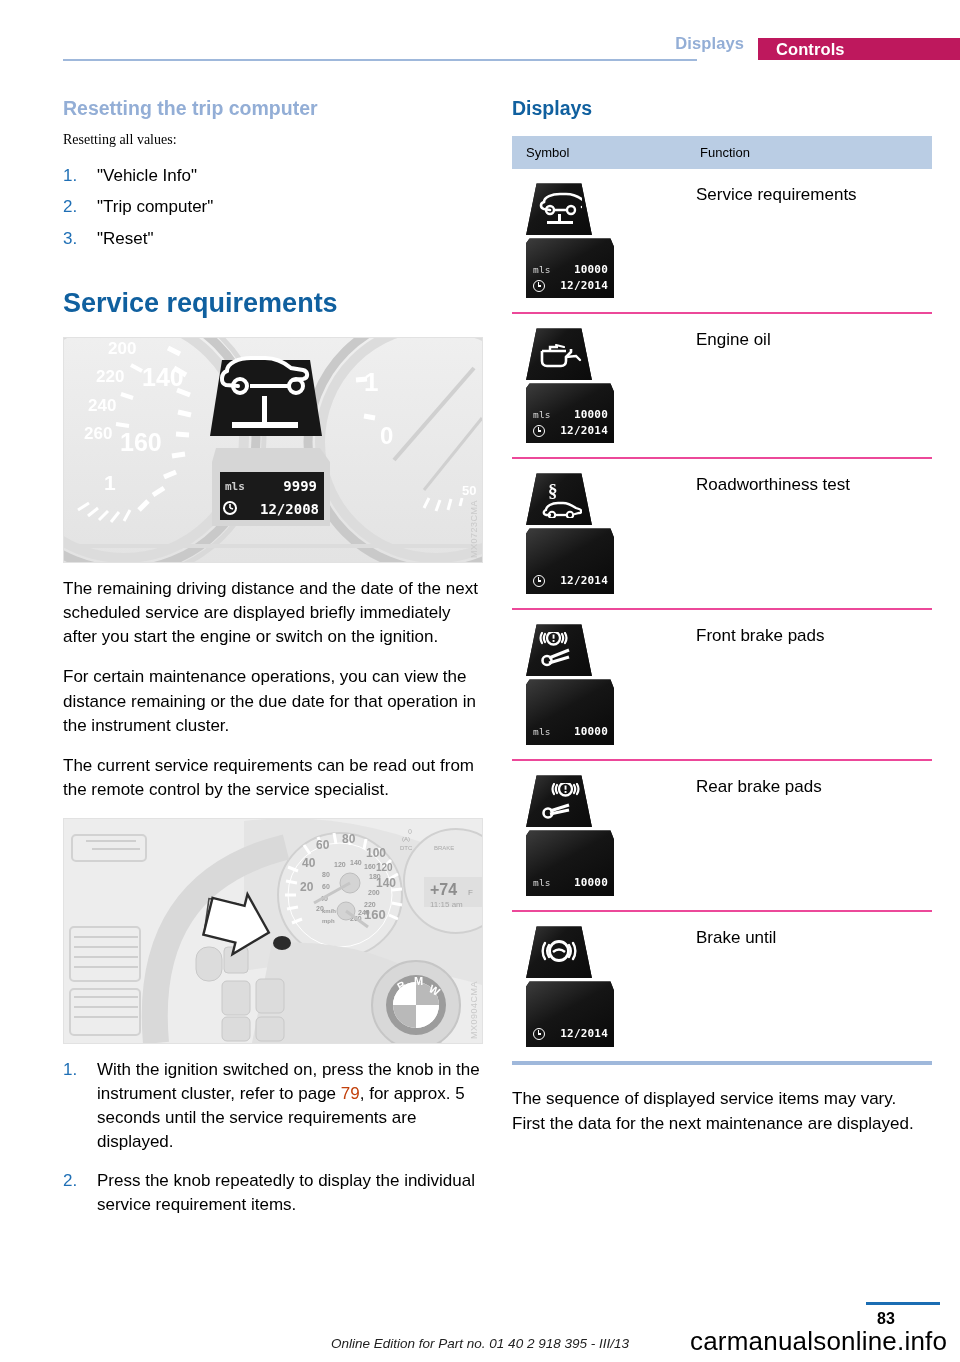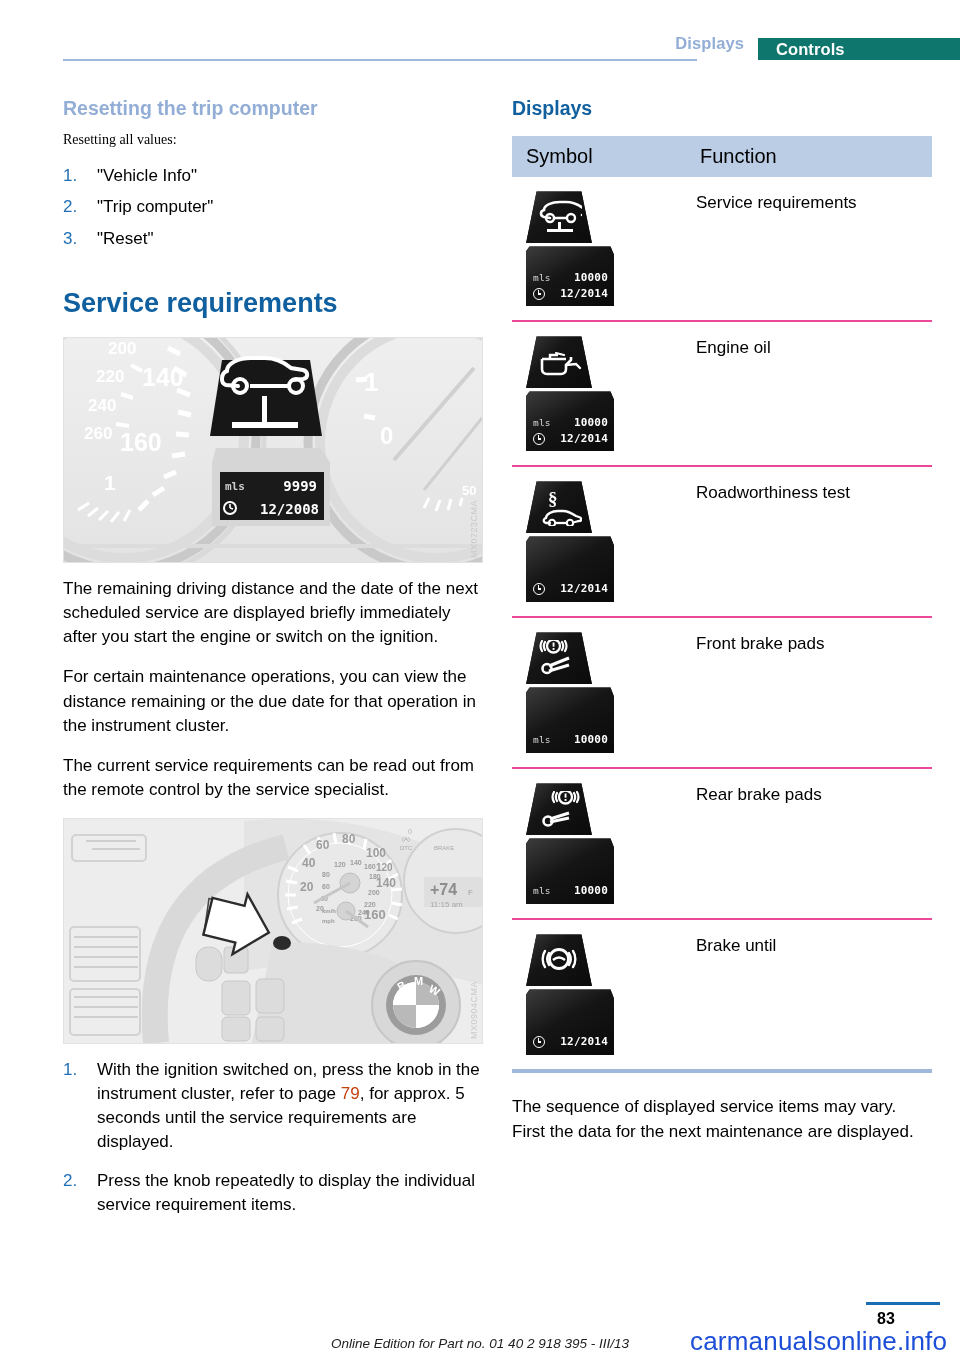--- a/index.html
+++ b/index.html
@@ -17,21 +17,21 @@
   }
   .header .tabs{
     position:absolute;right:0;top:26px;height:34px;display:flex;align-items:stretch;
   }
   .tab{
     display:flex;align-items:center;justify-content:center;
     font-size:16.5px;font-weight:bold;letter-spacing:.1px;
     padding:0 14px;
   }
   .tab.inactive{color:#93AED6;background:#fff;}
-  .tab.active{color:#ffffff;background:#0f766e;min-width:170px;justify-content:flex-start;padding-left:18px;margin-top:12px;}
+  .tab.active{color:#ffffff;background:#be185d;min-width:170px;justify-content:flex-start;padding-left:18px;margin-top:12px;}
   .header .rule{
     position:absolute;left:63px;top:59px;width:634px;height:2px;background:#9FB8DB;
   }
 
   
   .page{position:absolute;left:0;top:0;width:792px;height:1362px;}
   .col-left{position:absolute;left:63px;top:96px;width:420px;}
   .col-right{position:absolute;left:512px;top:96px;width:420px;}
 
   h2.sub{
@@ -69,21 +69,21 @@
     position:absolute;right:3px;bottom:4px;
     font-size:9px;color:#C9C9C9;letter-spacing:.5px;
     writing-mode:vertical-rl;
     font-family:"Liberation Sans", sans-serif;
     transform:rotate(180deg);
   }
 
   
   table.symtab{border-collapse:collapse;width:420px;table-layout:fixed;}
   table.symtab th{
-    background:#BACDE4;text-align:left;font-weight:normal;font-size:20px;
+    background:#BACDE4;text-align:left;font-weight:normal;font-size:13px;
     padding:9px 0 9px 14px;color:#000;
   }
   table.symtab th.c1{width:160px;}
   table.symtab td{
     vertical-align:top;border-top:2px solid #ec4899;padding:14px 0 14px 0;
   }
   table.symtab tr:first-child td{border-top:none;}
   table.symtab td.sym{width:160px;padding-left:14px;}
   table.symtab td.fn{font-size:17px;padding-top:16px;padding-left:10px;}
   .tabfoot{height:4px;background:#9FB8DB;width:420px;margin-bottom:22px;}
@@ -127,21 +127,21 @@
 
   
   .footer{position:absolute;left:0;top:1300px;width:960px;}
   .footer .rule{position:absolute;left:866px;top:2px;width:74px;height:3px;background:#1B6DB3;}
   .footer .pageno{position:absolute;left:866px;top:10px;width:40px;text-align:center;font-size:16px;font-weight:bold;}
   .footer .edition{
     position:absolute;left:0;top:36px;width:960px;text-align:center;
     font-size:13.5px;color:#222;font-style:italic;
   }
   .watermark{
-    position:absolute;left:690px;top:1326px;font-size:26px;color:#1d4ed8;
+    position:absolute;left:690px;top:1326px;font-size:26px;color:#000000;
     letter-spacing:.2px;
   }
 </style>
 </head>
 <body>
 
 <div class="header">
   <div class="tabs">
     <div class="tab inactive">Displays</div>
     <div class="tab active">Controls</div>

